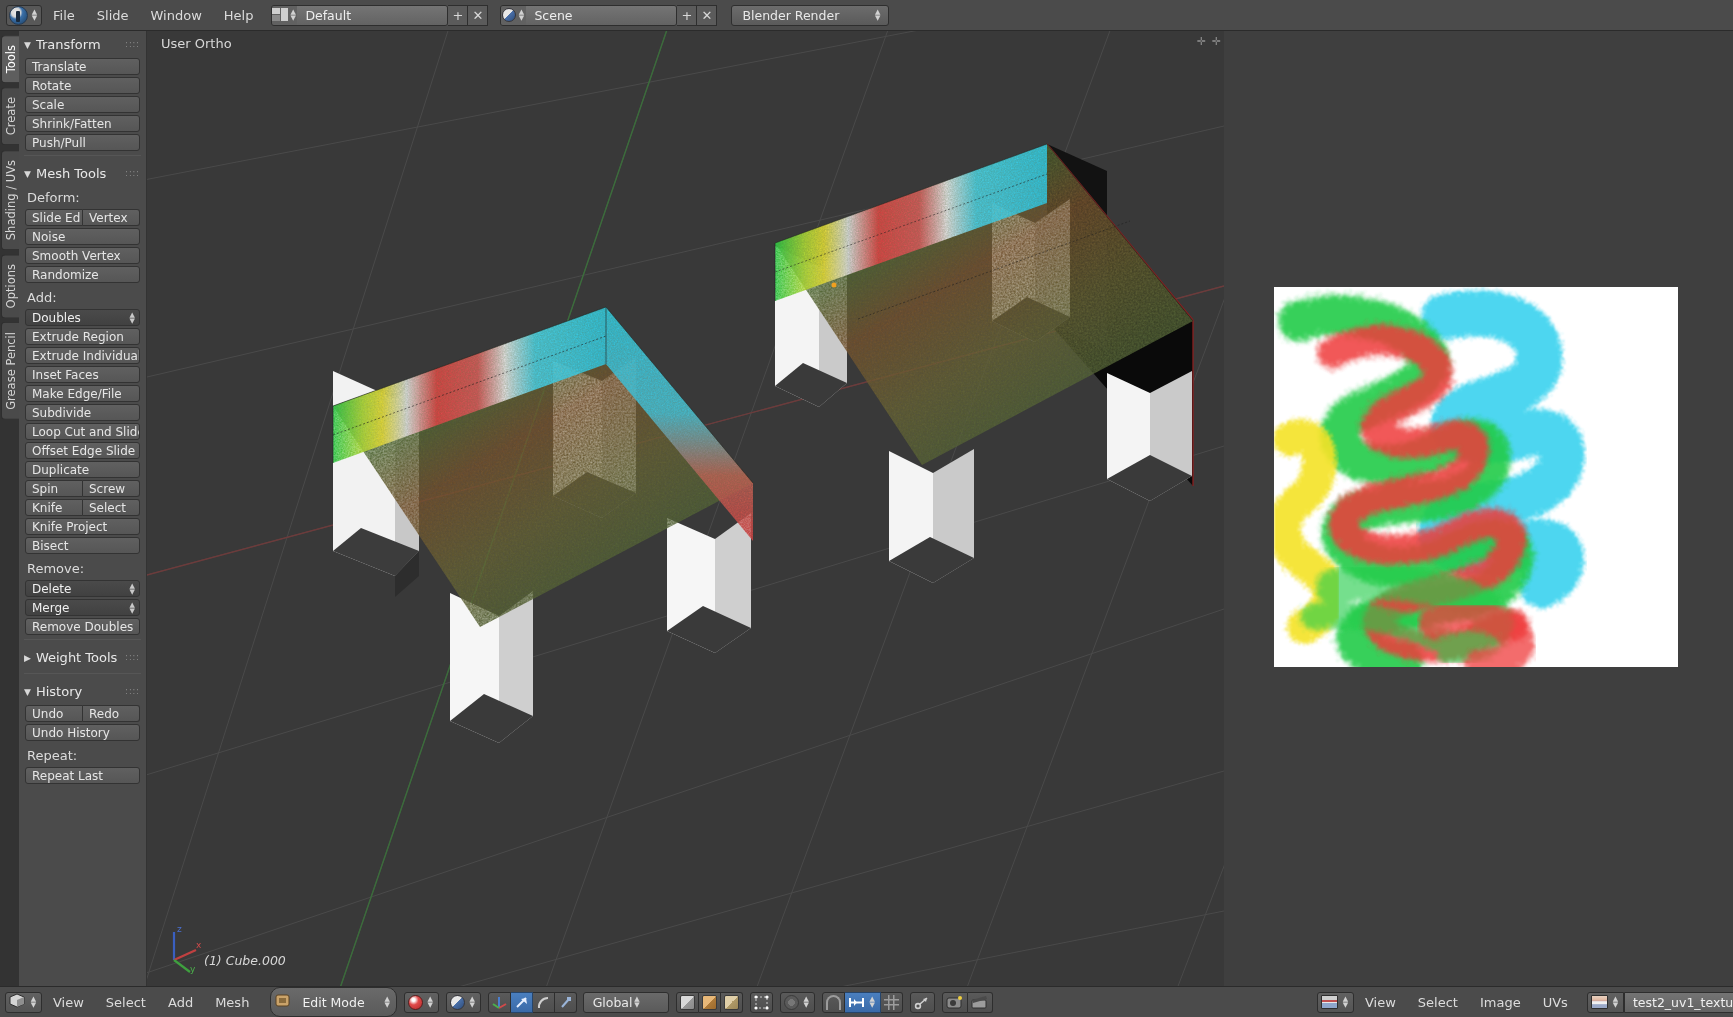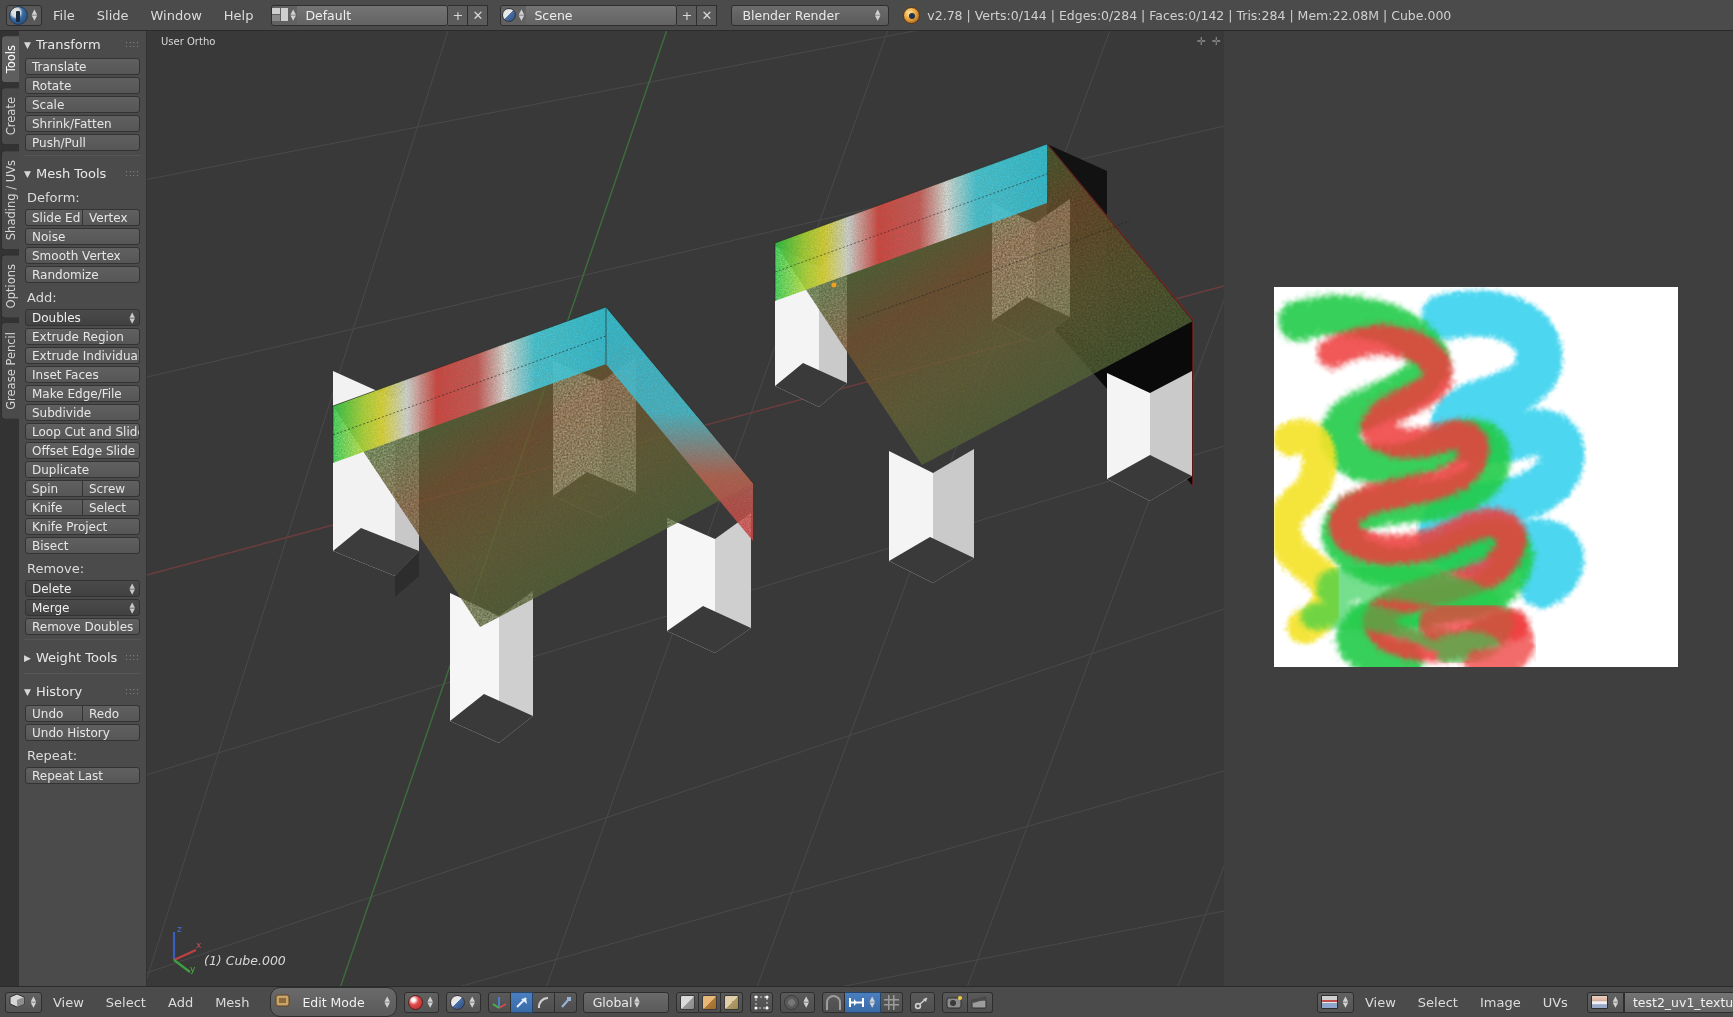--- a/index.html
+++ b/index.html
@@ -126,21 +126,21 @@
   }
   .btn.dark .sp{ margin-left:auto; font-size:7px; line-height:6px; display:flex;flex-direction:column;color:#c9c9c9;}
   .sublabel{ font-size:13px; color:#dcdcdc; padding:5px 0 2px 8px; }
 
   
   .viewport{
     position:absolute; left:147px; top:31px; width:1077px; height:955px;
     background:#393939; overflow:hidden;
   }
   .grid-svg{ position:absolute; left:0; top:0; }
-  .vp-label{ position:absolute; left:14px; top:5px; font-size:10px; color:#d8d8d8; }
+  .vp-label{ position:absolute; left:14px; top:5px; font-size:13px; color:#d8d8d8; }
   .vp-objname{ position:absolute; left:57px; bottom:18px; font-size:12.5px; color:#d8d8d8;font-style:italic; }
   .axis-gizmo{ position:absolute; left:13px; bottom:12px; }
   .vp-corner{ position:absolute; color:#909090; font-size:11px; }
 
   
   .uvpanel{
     position:absolute; left:1224px; top:31px; width:509px; height:955px;
     background:#3f3f3f; overflow:hidden;
   }
   .uvimage{
@@ -266,24 +266,20 @@
       <span class="fld">Scene</span>
     </div>
     <div class="sqbtn">+</div>
     <div class="sqbtn">✕</div>
 
     <div class="engine">
       <span class="txt">Blender Render</span>
       <span class="spin">▲<br>▼</span>
     </div>
 
-    <div class="stats">
-      <span class="scene-ico"></span>
-      <span>v2.78 | Verts:0/144 | Edges:0/284 | Faces:0/142 | Tris:284 | Mem:22.08M | Cube.000</span>
-    </div>
   </div>
 
   <div class="tabstrip">
     <div class="vtab active">Tools</div>
     <div class="vtab">Create</div>
     <div class="vtab">Shading / UVs</div>
     <div class="vtab">Options</div>
     <div class="vtab">Grease Pencil</div>
   </div>
 

